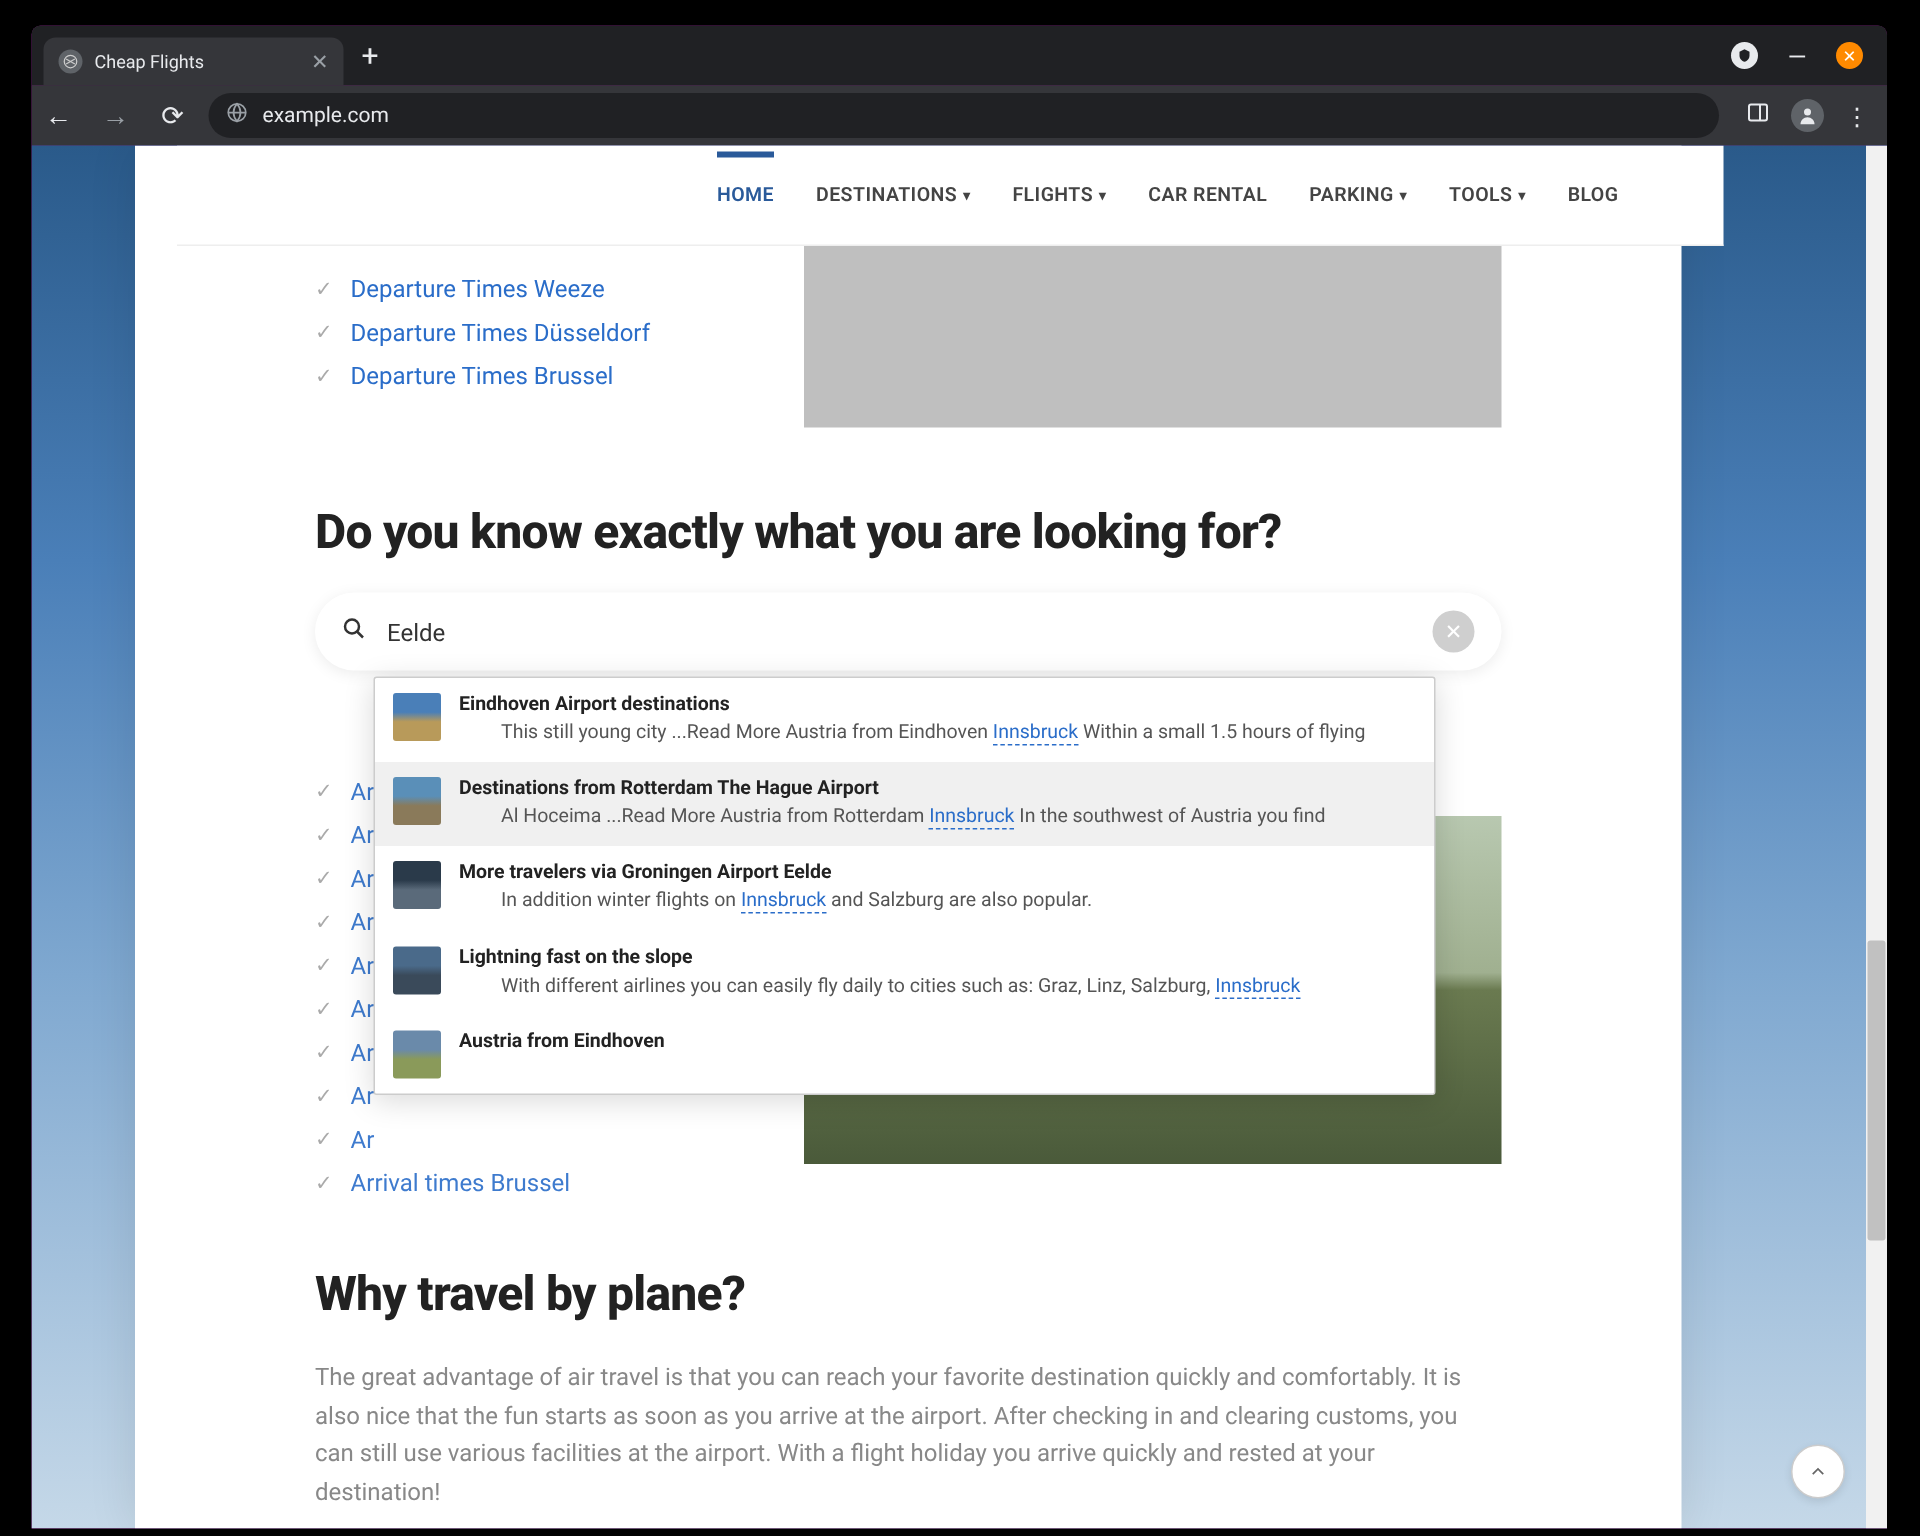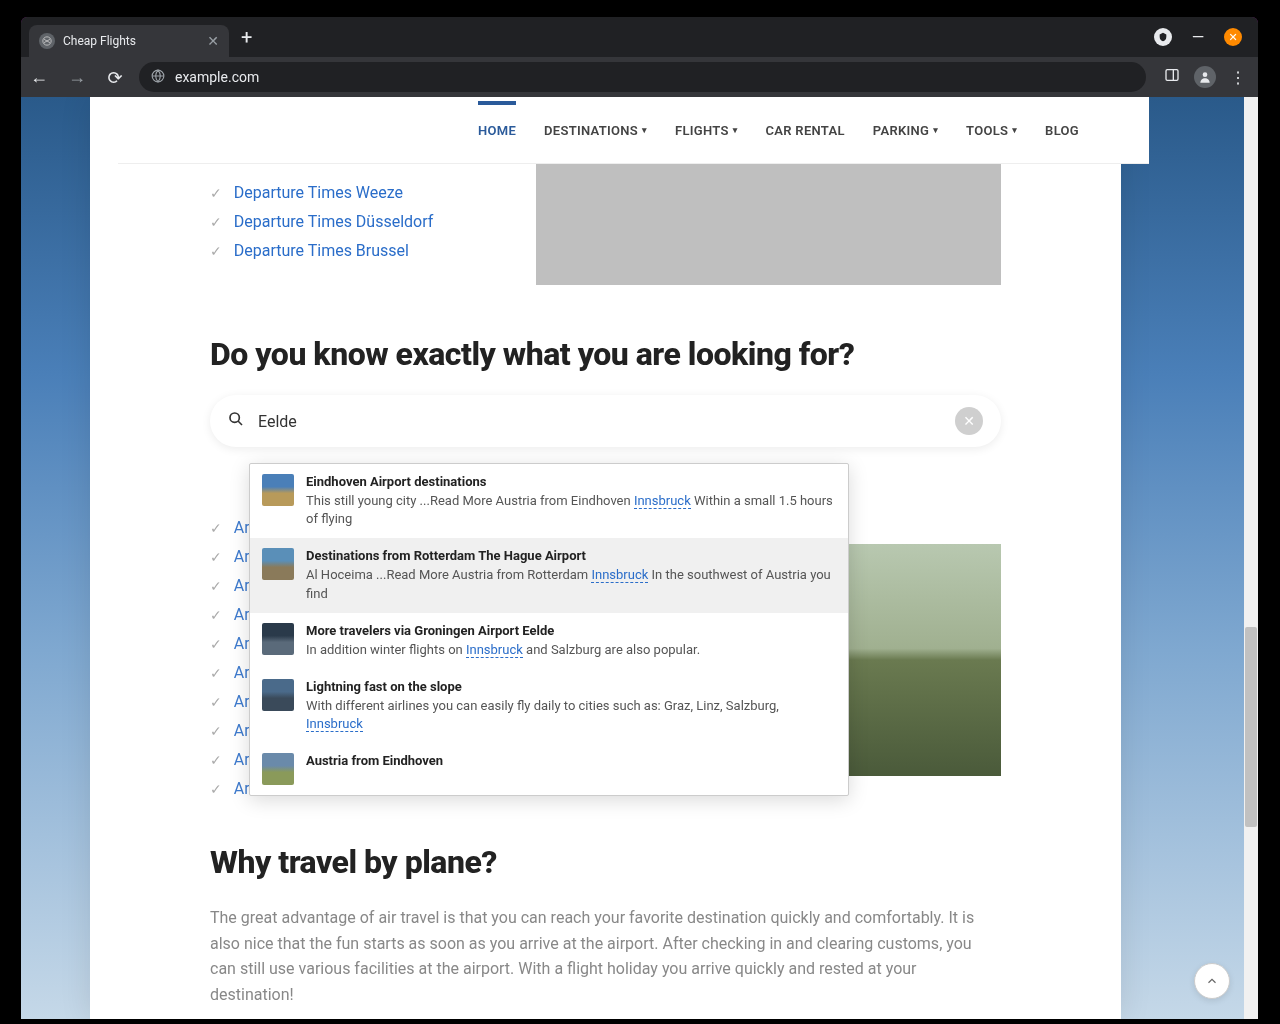--- a/index.html
+++ b/index.html
@@ -195,23 +195,23 @@
   display: flex;
   align-items: center;
   justify-content: center;
   color: #fff;
   cursor: pointer;
   font-size: 14px;
 }
 
 .search-dropdown {
   position: absolute;
-  top: 68px;
+  top: 56px;
   left: 39px;
-  width: 600px;
+  width: 708px;
   background: #fff;
   border: 1px solid #ccc;
   border-radius: 2px;
   box-shadow: 0 4px 20px rgba(0,0,0,0.15);
   z-index: 100;
 }
 .dd-item {
   display: flex;
   padding: 10px 12px;
   gap: 12px;
@@ -224,21 +224,21 @@
   border-radius: 2px;
   flex-shrink: 0;
 }
 .dd-thumb.t1 { background: linear-gradient(180deg,#4a7fb8 40%,#b89a5a 60%); }
 .dd-thumb.t2 { background: linear-gradient(180deg,#5a8fb8 40%,#8a7a5a 60%); }
 .dd-thumb.t3 { background: linear-gradient(180deg,#2a3a4a 40%,#5a6a7a 60%); }
 .dd-thumb.t4 { background: linear-gradient(180deg,#4a6a8a 40%,#3a4a5a 60%); }
 .dd-thumb.t5 { background: linear-gradient(180deg,#6a8aaa 40%,#8a9a5a 60%); }
 .dd-body { flex: 1; font-size: 13px; }
 .dd-title { font-weight: 700; color: #222; margin-bottom: 3px; }
-.dd-snippet { color: #555; line-height: 1.4; }
+.dd-snippet { color: #555; line-height: 1.4; margin-left: 28px; }
 .dd-keyword { color: #2a6dc9; border-bottom: 1px dashed #2a6dc9; }
 
 .arrival-list {
   margin-top: 66px;
 }
 .arrival-list .check-item { padding: 5px 0; }
 .hidden-item { color: #2a6dc9; opacity: 0.9; }
 
 .hero-image {
   position: absolute;

